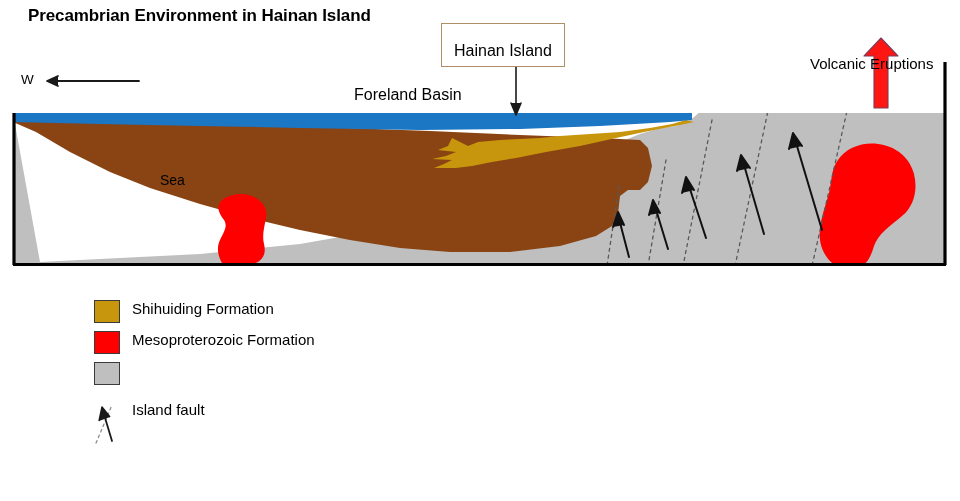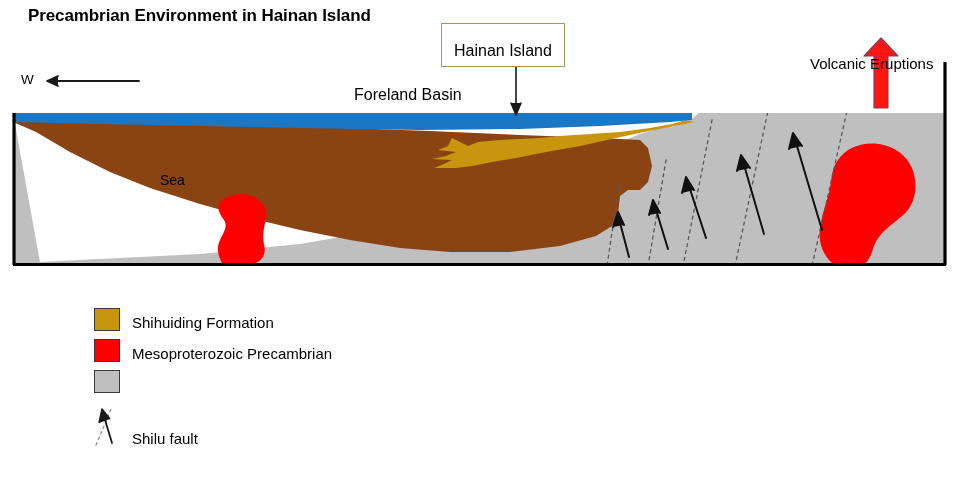--- a/index.html
+++ b/index.html
@@ -86,21 +86,21 @@
   }
 
   
   #legend {
     left: 78px;
     top: 300px;
     width: 420px;
   }
   .legend-row {
     display: flex;
-    align-items: flex-end;
+    align-items: flex-start;
     height: 31px;
     padding-left: 16px;
   }
   .legend-swatch {
     width: 26px;
     height: 23px;
     border: 1.4px solid #3a3a3a;
     box-sizing: border-box;
     flex: 0 0 auto;
   }
@@ -260,33 +260,33 @@
   <div class="abs" id="legend">
 
     <div class="legend-row">
       <div class="legend-swatch" style="background:#c8960c"></div>
       <div class="legend-label">Shihuiding Formation</div>
     </div>
 
 
     <div class="legend-row">
       <div class="legend-swatch" style="background:#fe0000"></div>
-      <div class="legend-label">Mesoproterozoic Precambrian</div>
+      <div class="legend-label">Mesoproterozoic Formation</div>
     </div>
 
     <div class="legend-row">
       <div class="legend-swatch" style="background:#bfbfbf"></div>
     </div>
 
     <div class="legend-row" id="legend-row-thrust">
       <div class="legend-symbol-thrust">
         <svg viewBox="0 0 26 44" width="26" height="44">
           <path d="M2,42 L18,4" fill="none" stroke="#8c8c8c" stroke-width="1.3" stroke-dasharray="2.5,3.5" stroke-linecap="round"></path>
           <path d="M18,40 L9,10" fill="none" stroke="#1a1a1a" stroke-width="1.8" stroke-linecap="round"></path>
           <path d="M5,20 L8,6 L16,16" fill="#1a1a1a" stroke="#1a1a1a" stroke-width="1.5" stroke-linejoin="round"></path>
         </svg>
       </div>
-      <div class="legend-label">Shilu fault</div>
+      <div class="legend-label">Island fault</div>
     </div>
 
   </div>
 
 </div>
 
 </body></html>

